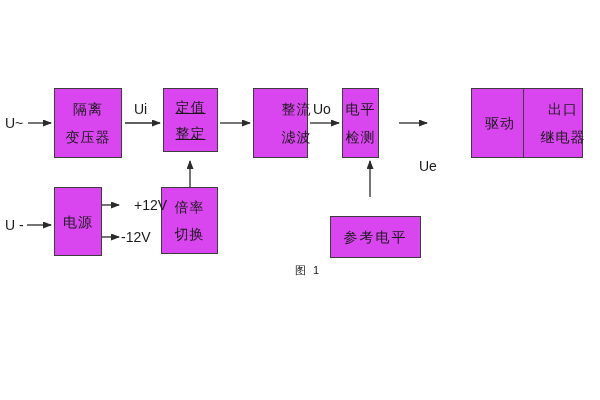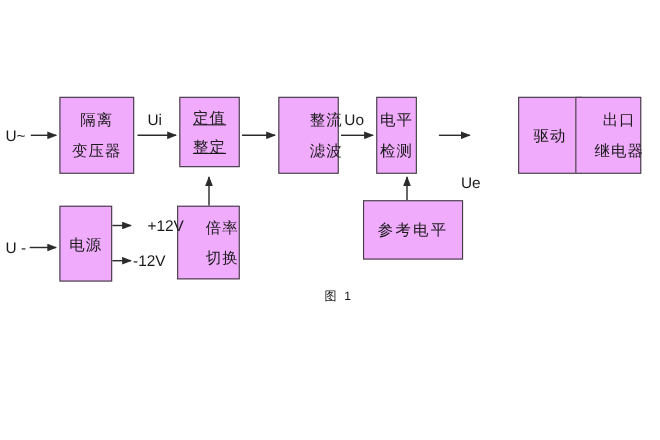--- a/index.html
+++ b/index.html
@@ -13,21 +13,21 @@
     height: 400px;
     background: #ffffff;
     font-family: "Liberation Sans", "DejaVu Sans", sans-serif;
     color: #1a1a1a;
     overflow: hidden;
   }
   .blk {
     position: absolute;
     box-sizing: border-box;
     border: 1px solid #3d3d3d;
-    background: #f0abfc;
+    background: #d946ef;
     display: flex;
     flex-direction: column;
     align-items: center;
     justify-content: space-evenly;
     text-align: center;
     font-size: 14px;
     line-height: 16px;
     letter-spacing: 1px;
   }
   .blk span { white-space: nowrap; }
@@ -39,22 +39,22 @@
   }
   
   #b-iso { left: 54px;  top: 88px;  width: 68px; height: 70px; }
   #b-set { left: 163px; top: 88px;  width: 55px; height: 64px; text-decoration: underline; }
   #b-rec { left: 253px; top: 88px;  width: 55px; height: 70px; padding-left: 32px; }
   #b-lvl { left: 342px; top: 88px;  width: 37px; height: 70px; }
   #b-drv { left: 430px; top: 88px;  width: 58px; height: 70px; margin-left: 41px; }
   #b-out { left: 523px; top: 88px;  width: 60px; height: 70px; padding-left: 20px; }
   
   #b-pwr { left: 54px;  top: 187px; width: 48px; height: 69px; }
-  #b-rat { left: 161px; top: 187px; width: 57px; height: 67px; align-items: flex-end; }
-  #b-ref { left: 330px; top: 182px; width: 91px; height: 54px; flex-direction: row; letter-spacing: 2px; }
+  #b-rat { left: 161px; top: 187px; width: 57px; height: 67px; }
+  #b-ref { left: 330px; top: 216px; width: 91px; height: 42px; flex-direction: row; letter-spacing: 2px; }
   
   #l-uac { left: 5px;   top: 115px; }
   #l-udc { left: 5px;   top: 217px; }
   #l-ui  { left: 134px; top: 101px; }
   #l-uo  { left: 313px; top: 101px; }
   #l-ue  { left: 379px; top: 158px; margin-left: 40px; }
   #l-p12 { left: 134px; top: 197px; }
   #l-n12 { left: 121px; top: 229px; }
   #l-cap { left: 295px; top: 262px; font-size: 11px; letter-spacing: 2px; }
   svg.wires {

